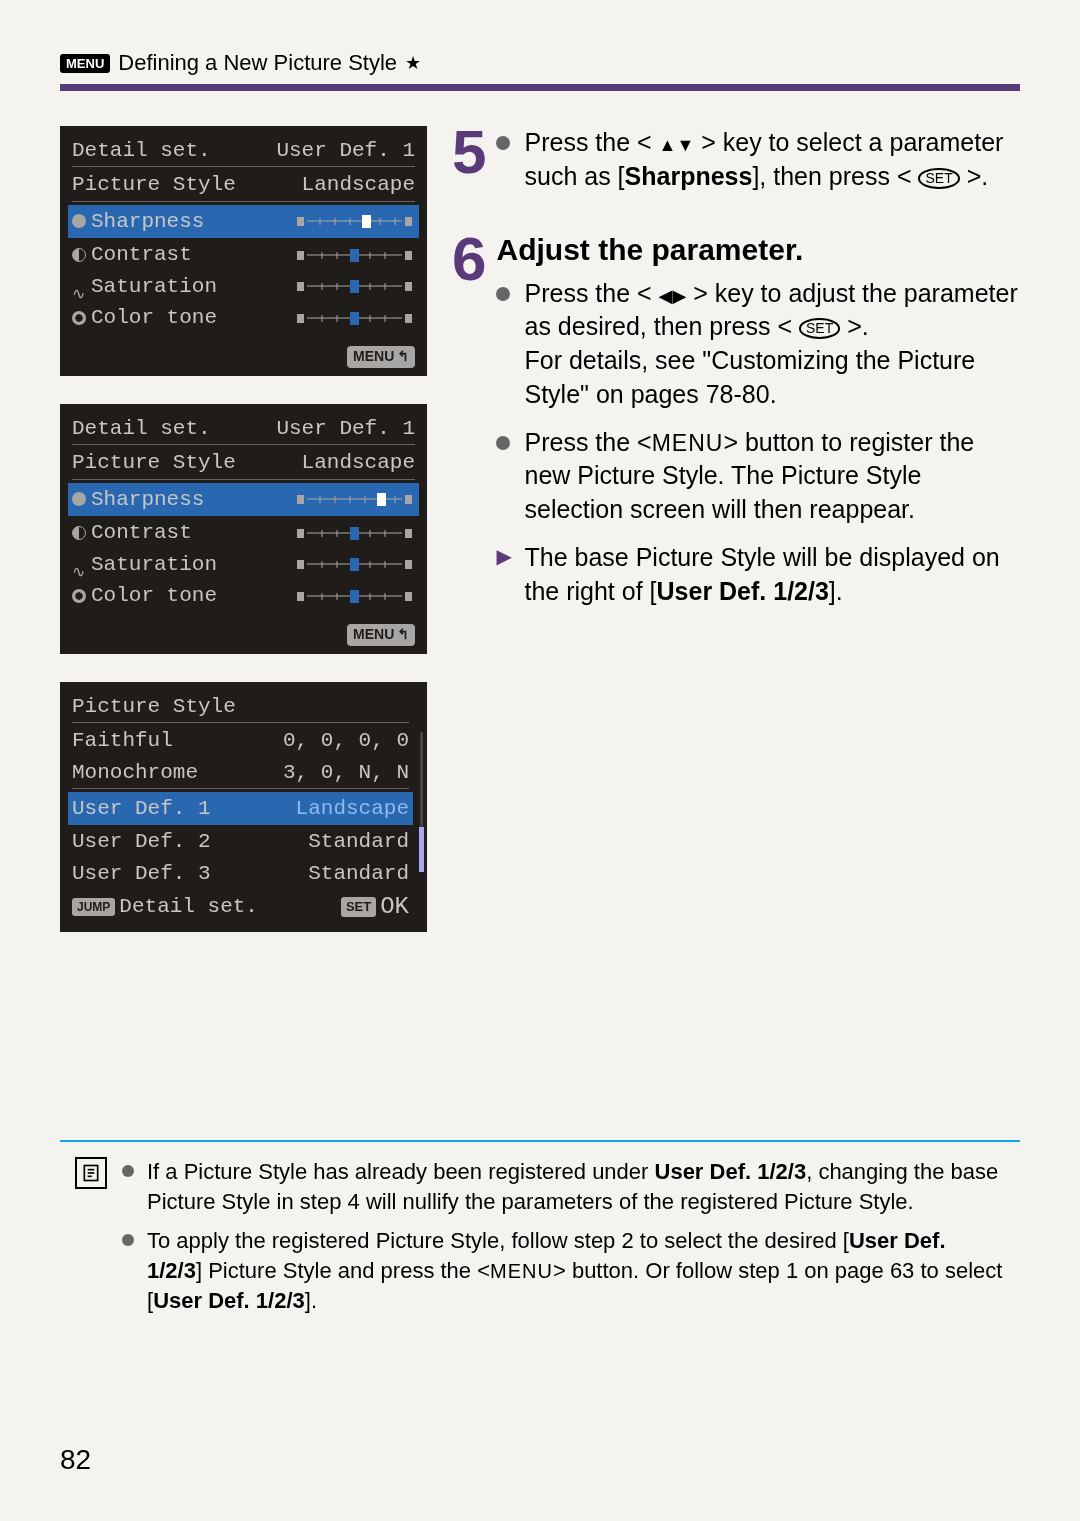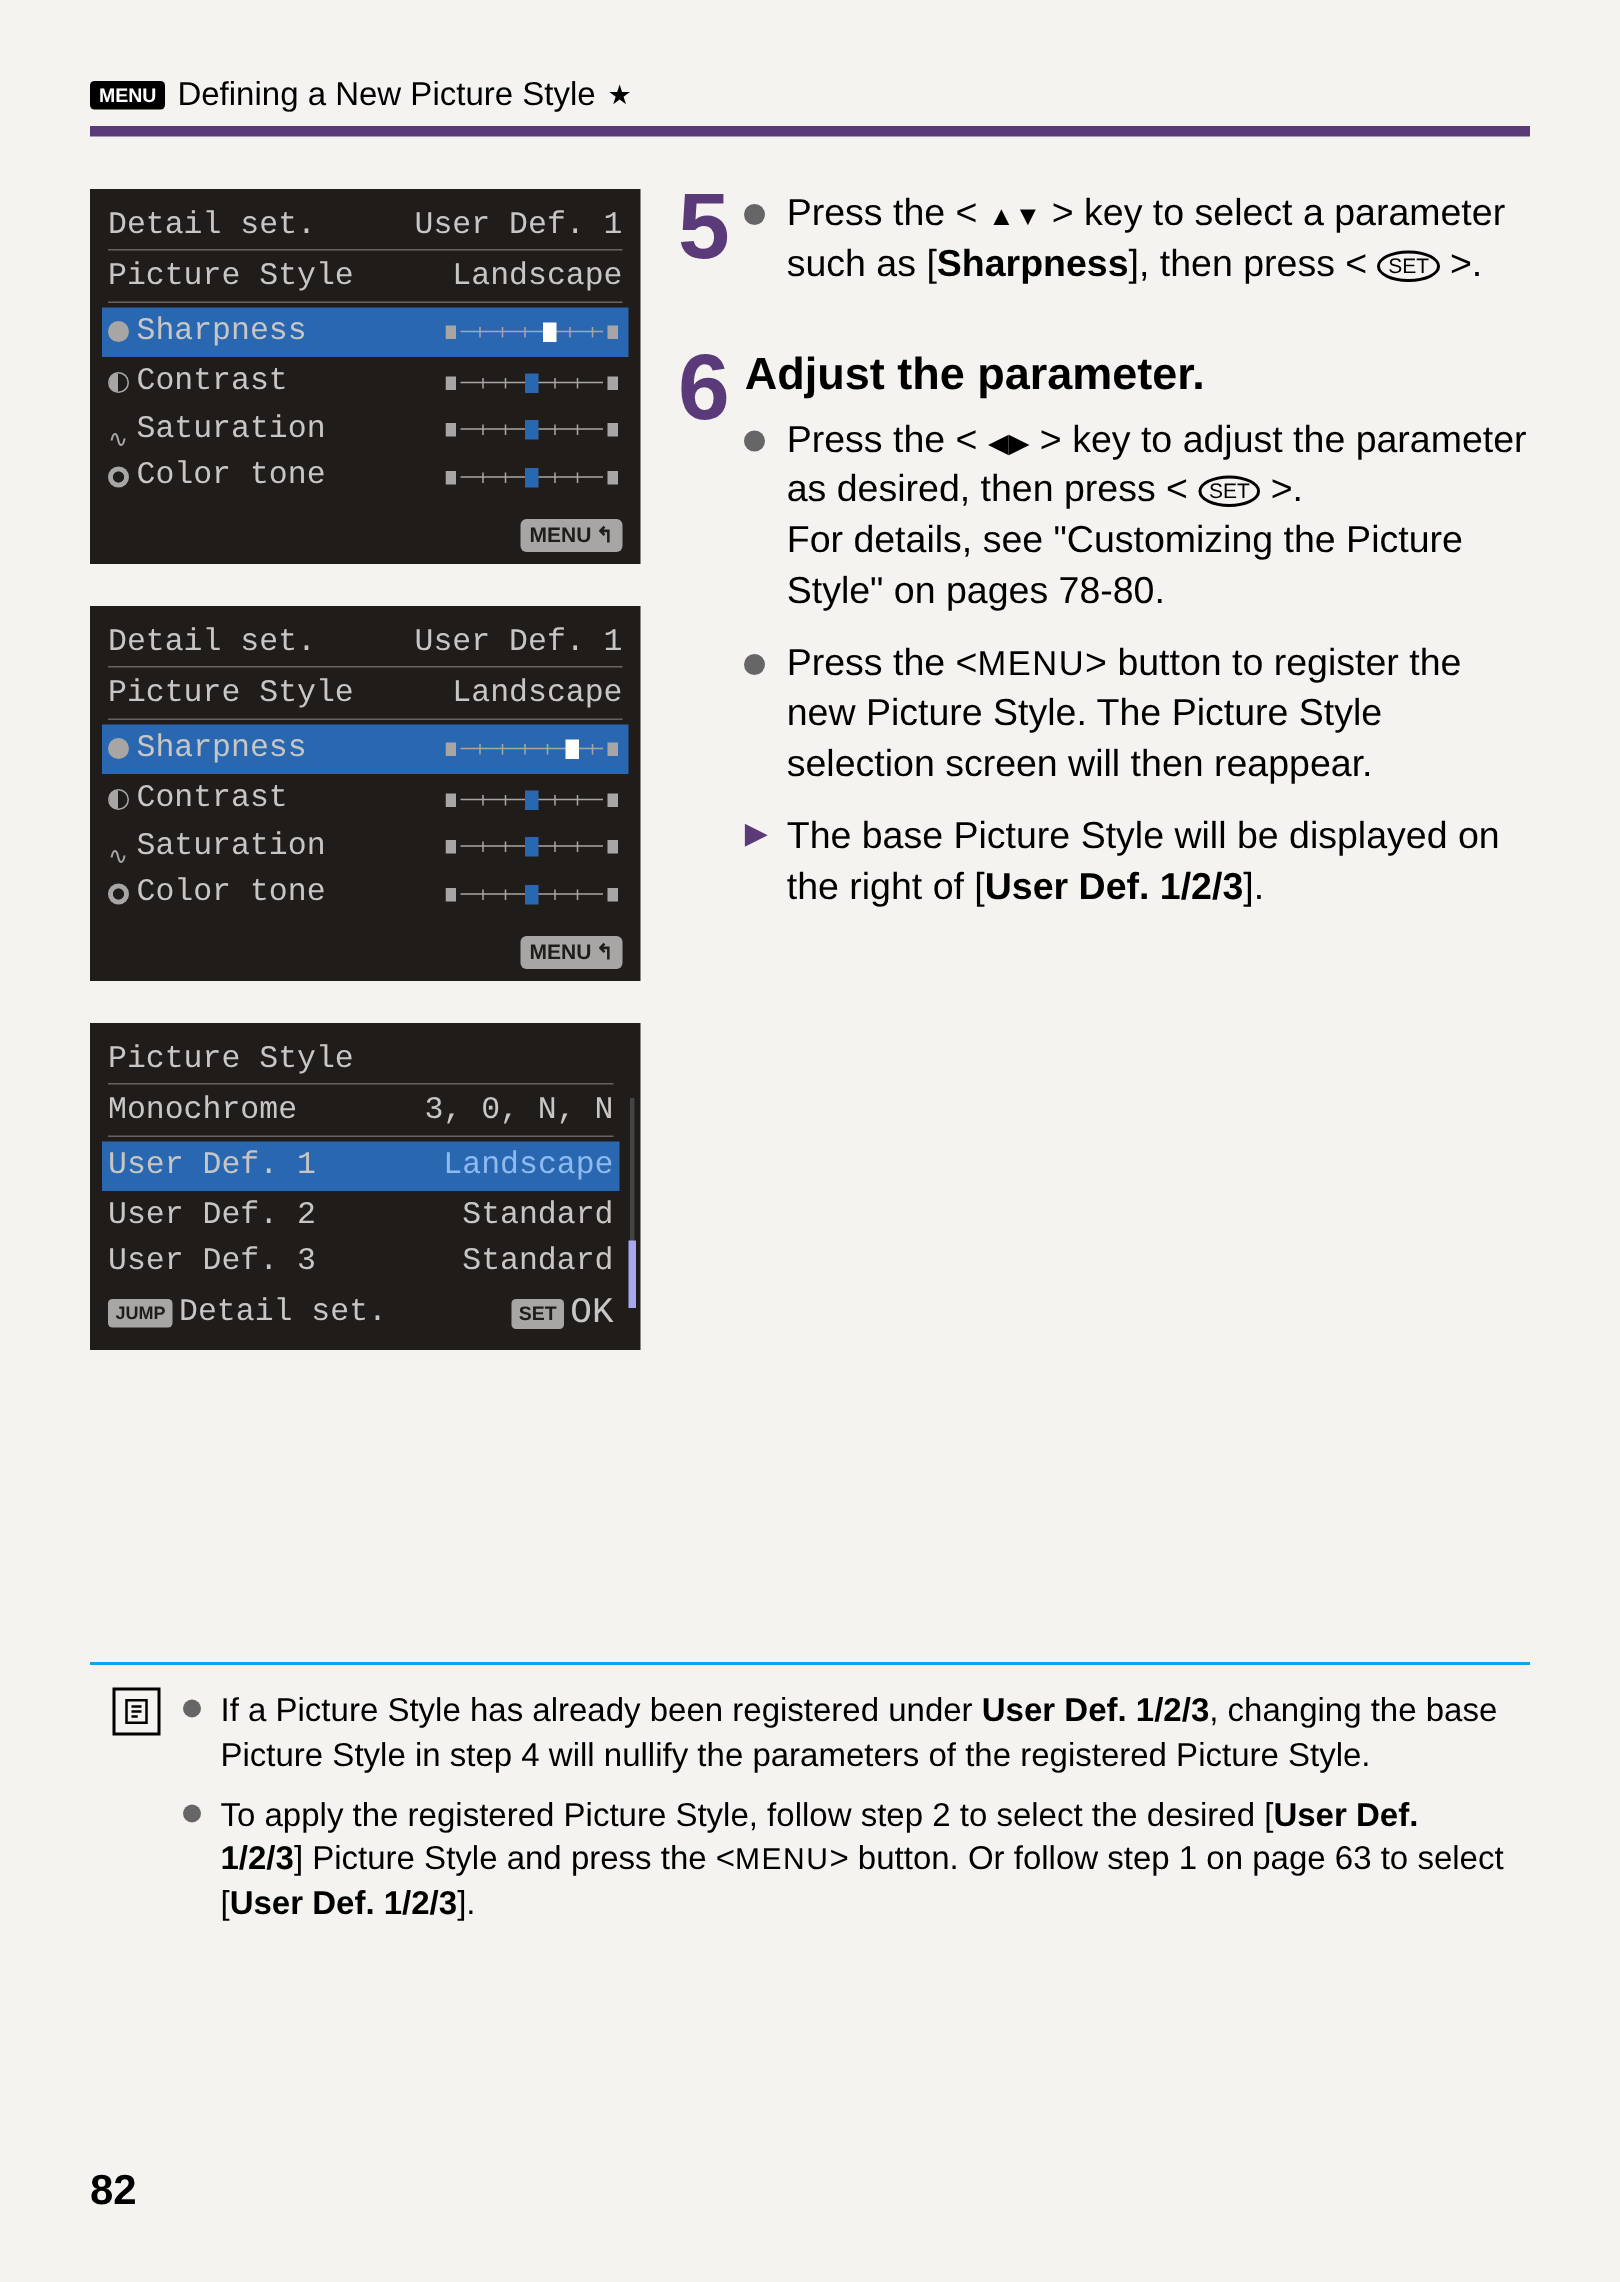--- a/index.html
+++ b/index.html
@@ -54,21 +54,21 @@
     
     b { font-weight: bold; }
     
     .notes-box { margin-top: 180px; padding: 15px 15px 15px 15px; border-top: 2px solid #0ea5e9; display: flex; gap: 15px; }
     .notes-icon { width: 32px; height: 32px; border: 2px solid #000; display: flex; align-items: center; justify-content: center; flex-shrink: 0; }
     .notes-icon svg { width: 20px; height: 20px; }
     .notes-list { list-style: none; flex: 1; }
     .notes-list li { position: relative; padding-left: 25px; margin-bottom: 10px; font-size: 22px; line-height: 1.35; }
     .notes-list li::before { content: ''; position: absolute; left: 0; top: 8px; width: 12px; height: 12px; border-radius: 50%; background: #666; }
     
-    .page-num { position: absolute; bottom: 45px; left: 60px; font-size: 28px; font-weight: bold; }
+    .page-num { position: absolute; bottom: 45px; left: 60px; font-size: 28px; }
     
     .icon-circle { display: inline-block; width: 14px; height: 14px; border-radius: 50%; background: #a8a6a4; margin-right: 2px; }
     .icon-halfcircle { display: inline-block; width: 14px; height: 14px; border-radius: 50%; background: linear-gradient(90deg, #a8a6a4 50%, #201c1a 50%); border: 1px solid #a8a6a4; margin-right: 2px; }
     .icon-sat { display: inline-block; width: 14px; height: 14px; margin-right: 2px; }
     .icon-sat::before { content: '∿'; color: #a8a6a4; font-size: 16px; line-height: 14px; }
     .icon-color { display: inline-block; width: 14px; height: 14px; border-radius: 50%; background: radial-gradient(circle, #201c1a 35%, #a8a6a4 40%); margin-right: 2px; }
     
     .slider-svg { width: 118px; height: 18px; }
   </style>
 </head>
@@ -248,20 +248,24 @@
         </div>
         <div class="lcd-footer">
           <span class="lcd-footer-btn"><span>MENU</span> ↰</span>
         </div>
       </div>
 
       <div class="lcd" style="position:relative; padding-right:18px;">
         <div class="lcd-row underlined">
           <span>Picture Style</span>
           <span></span>
+        </div>
+        <div class="lcd-row">
+          <span>Faithful</span>
+          <span>0, 0, 0, 0</span>
         </div>
         <div class="lcd-row underlined">
           <span>Monochrome</span>
           <span>3, 0, N, N</span>
         </div>
         <div class="lcd-row block">
           <span>User Def. 1</span>
           <span style="color:#8fbaf0">Landscape</span>
         </div>
         <div class="lcd-row">

